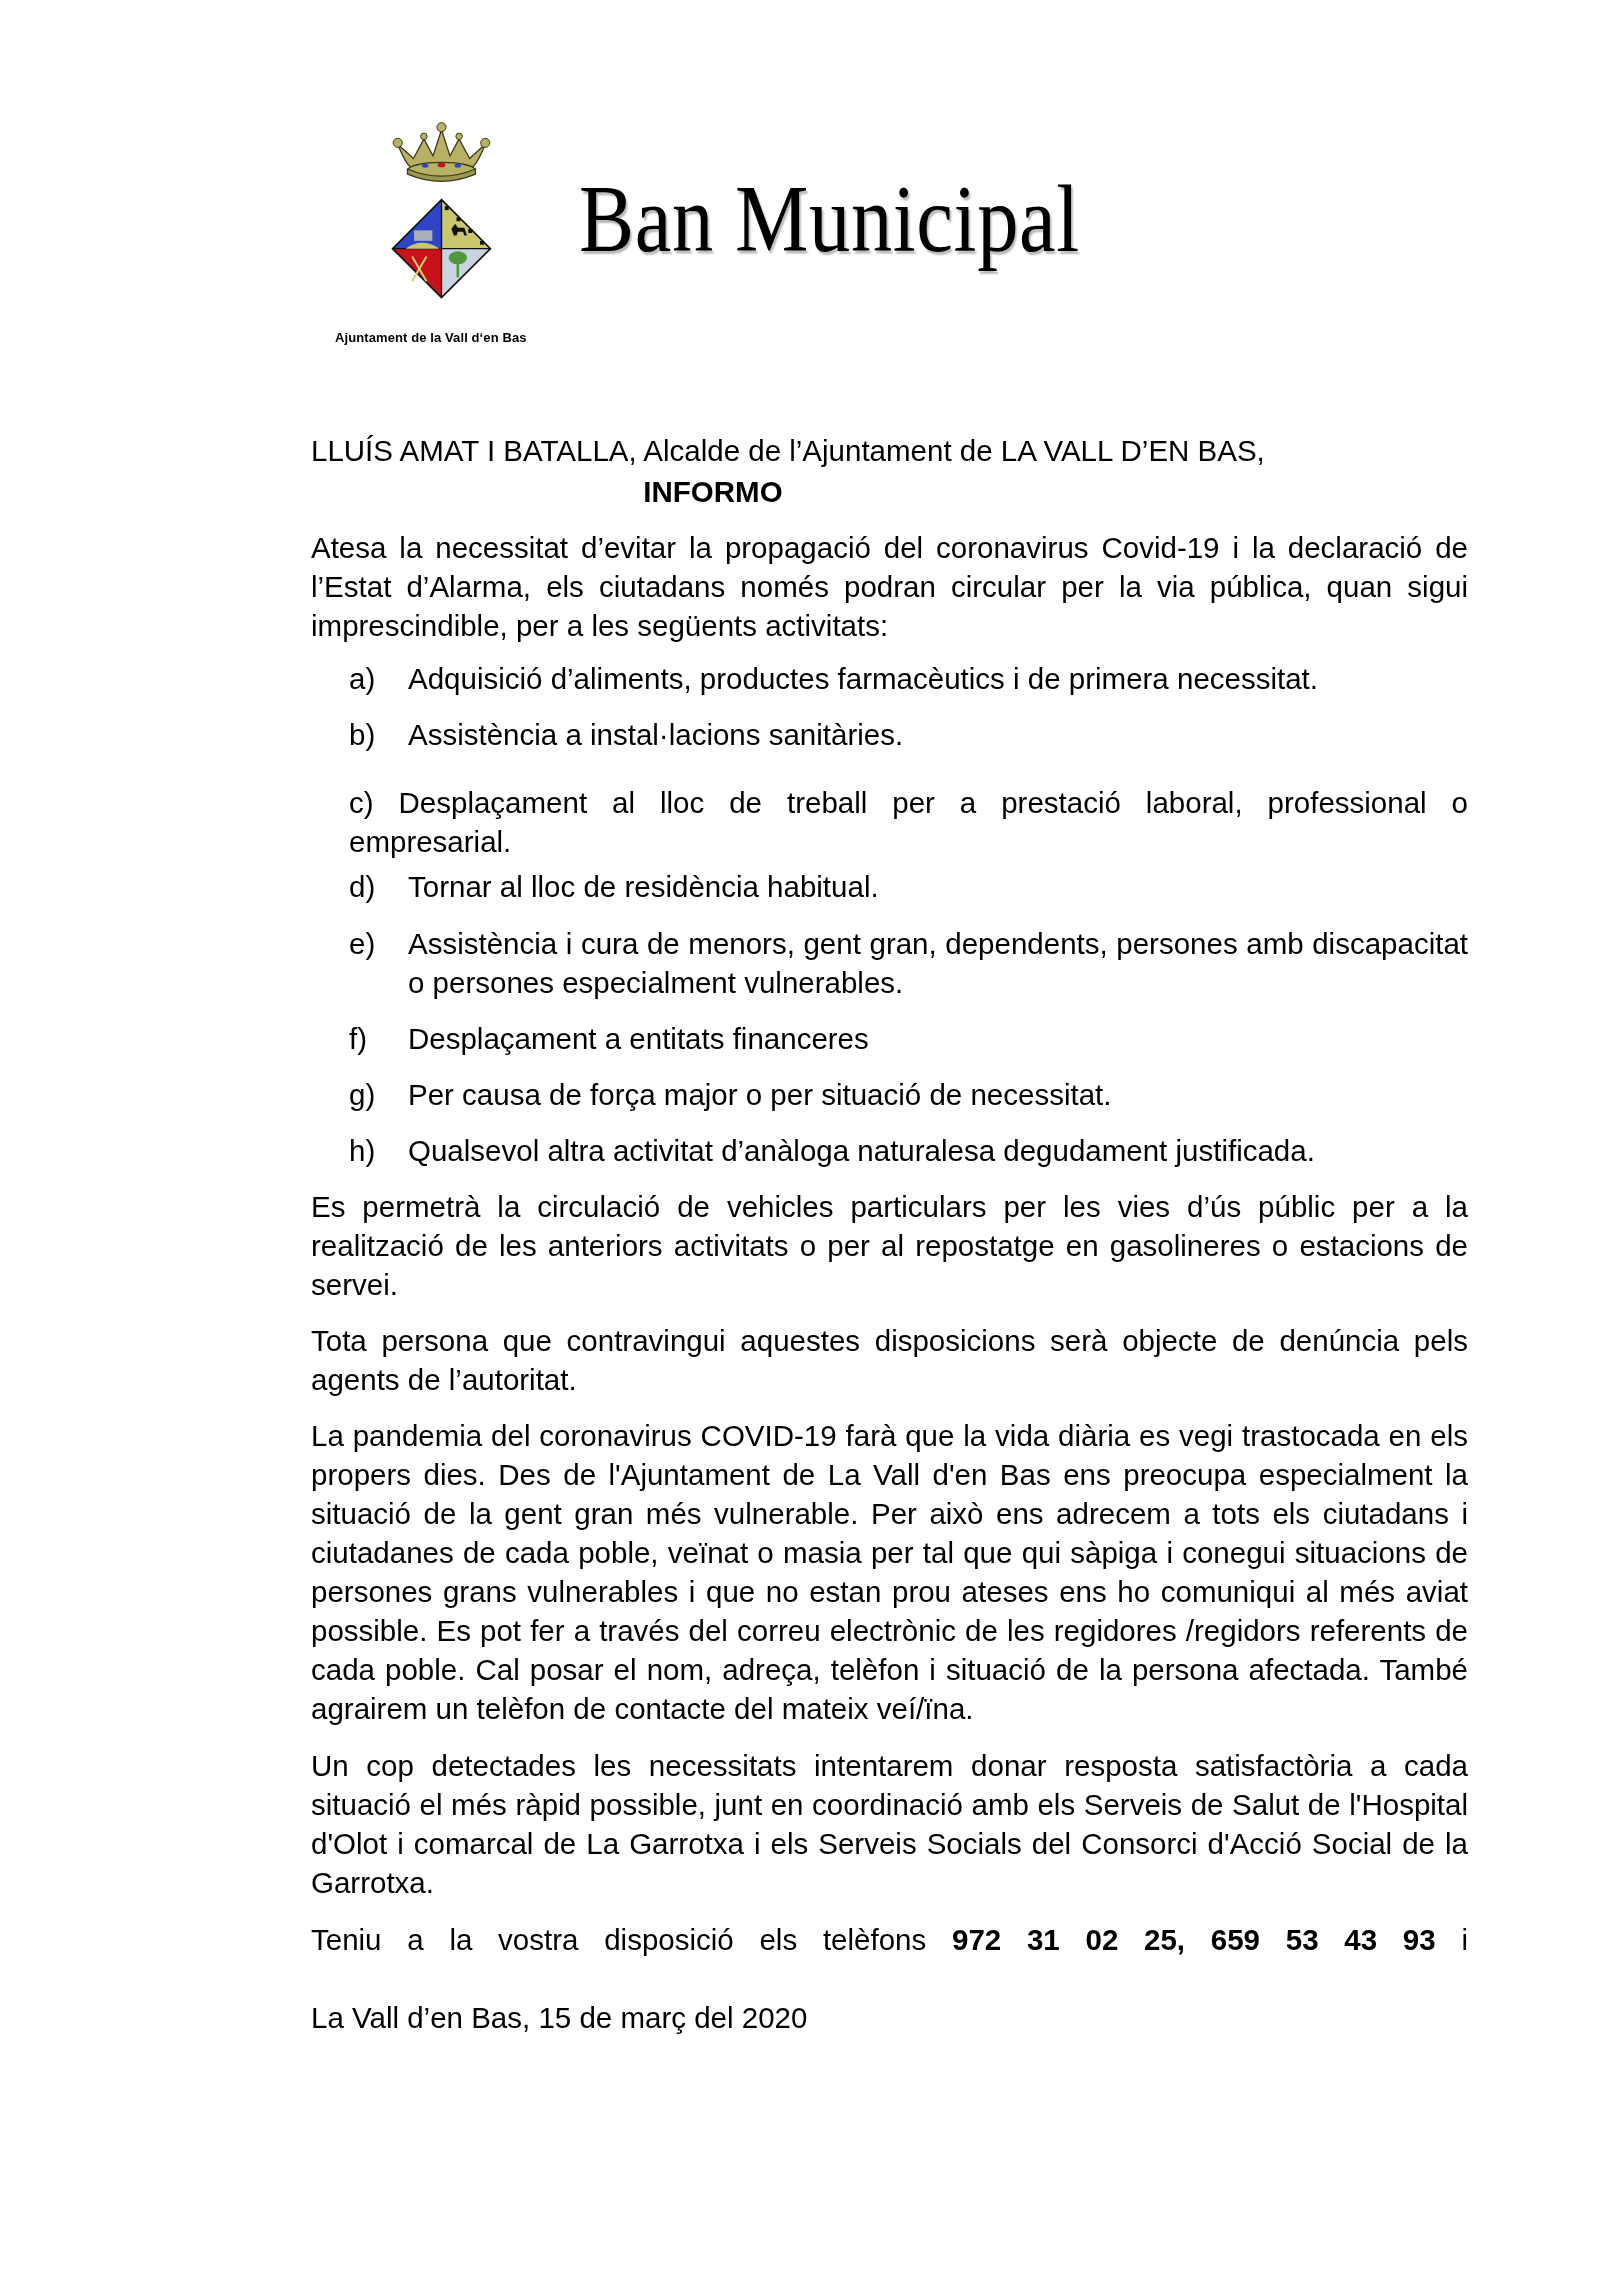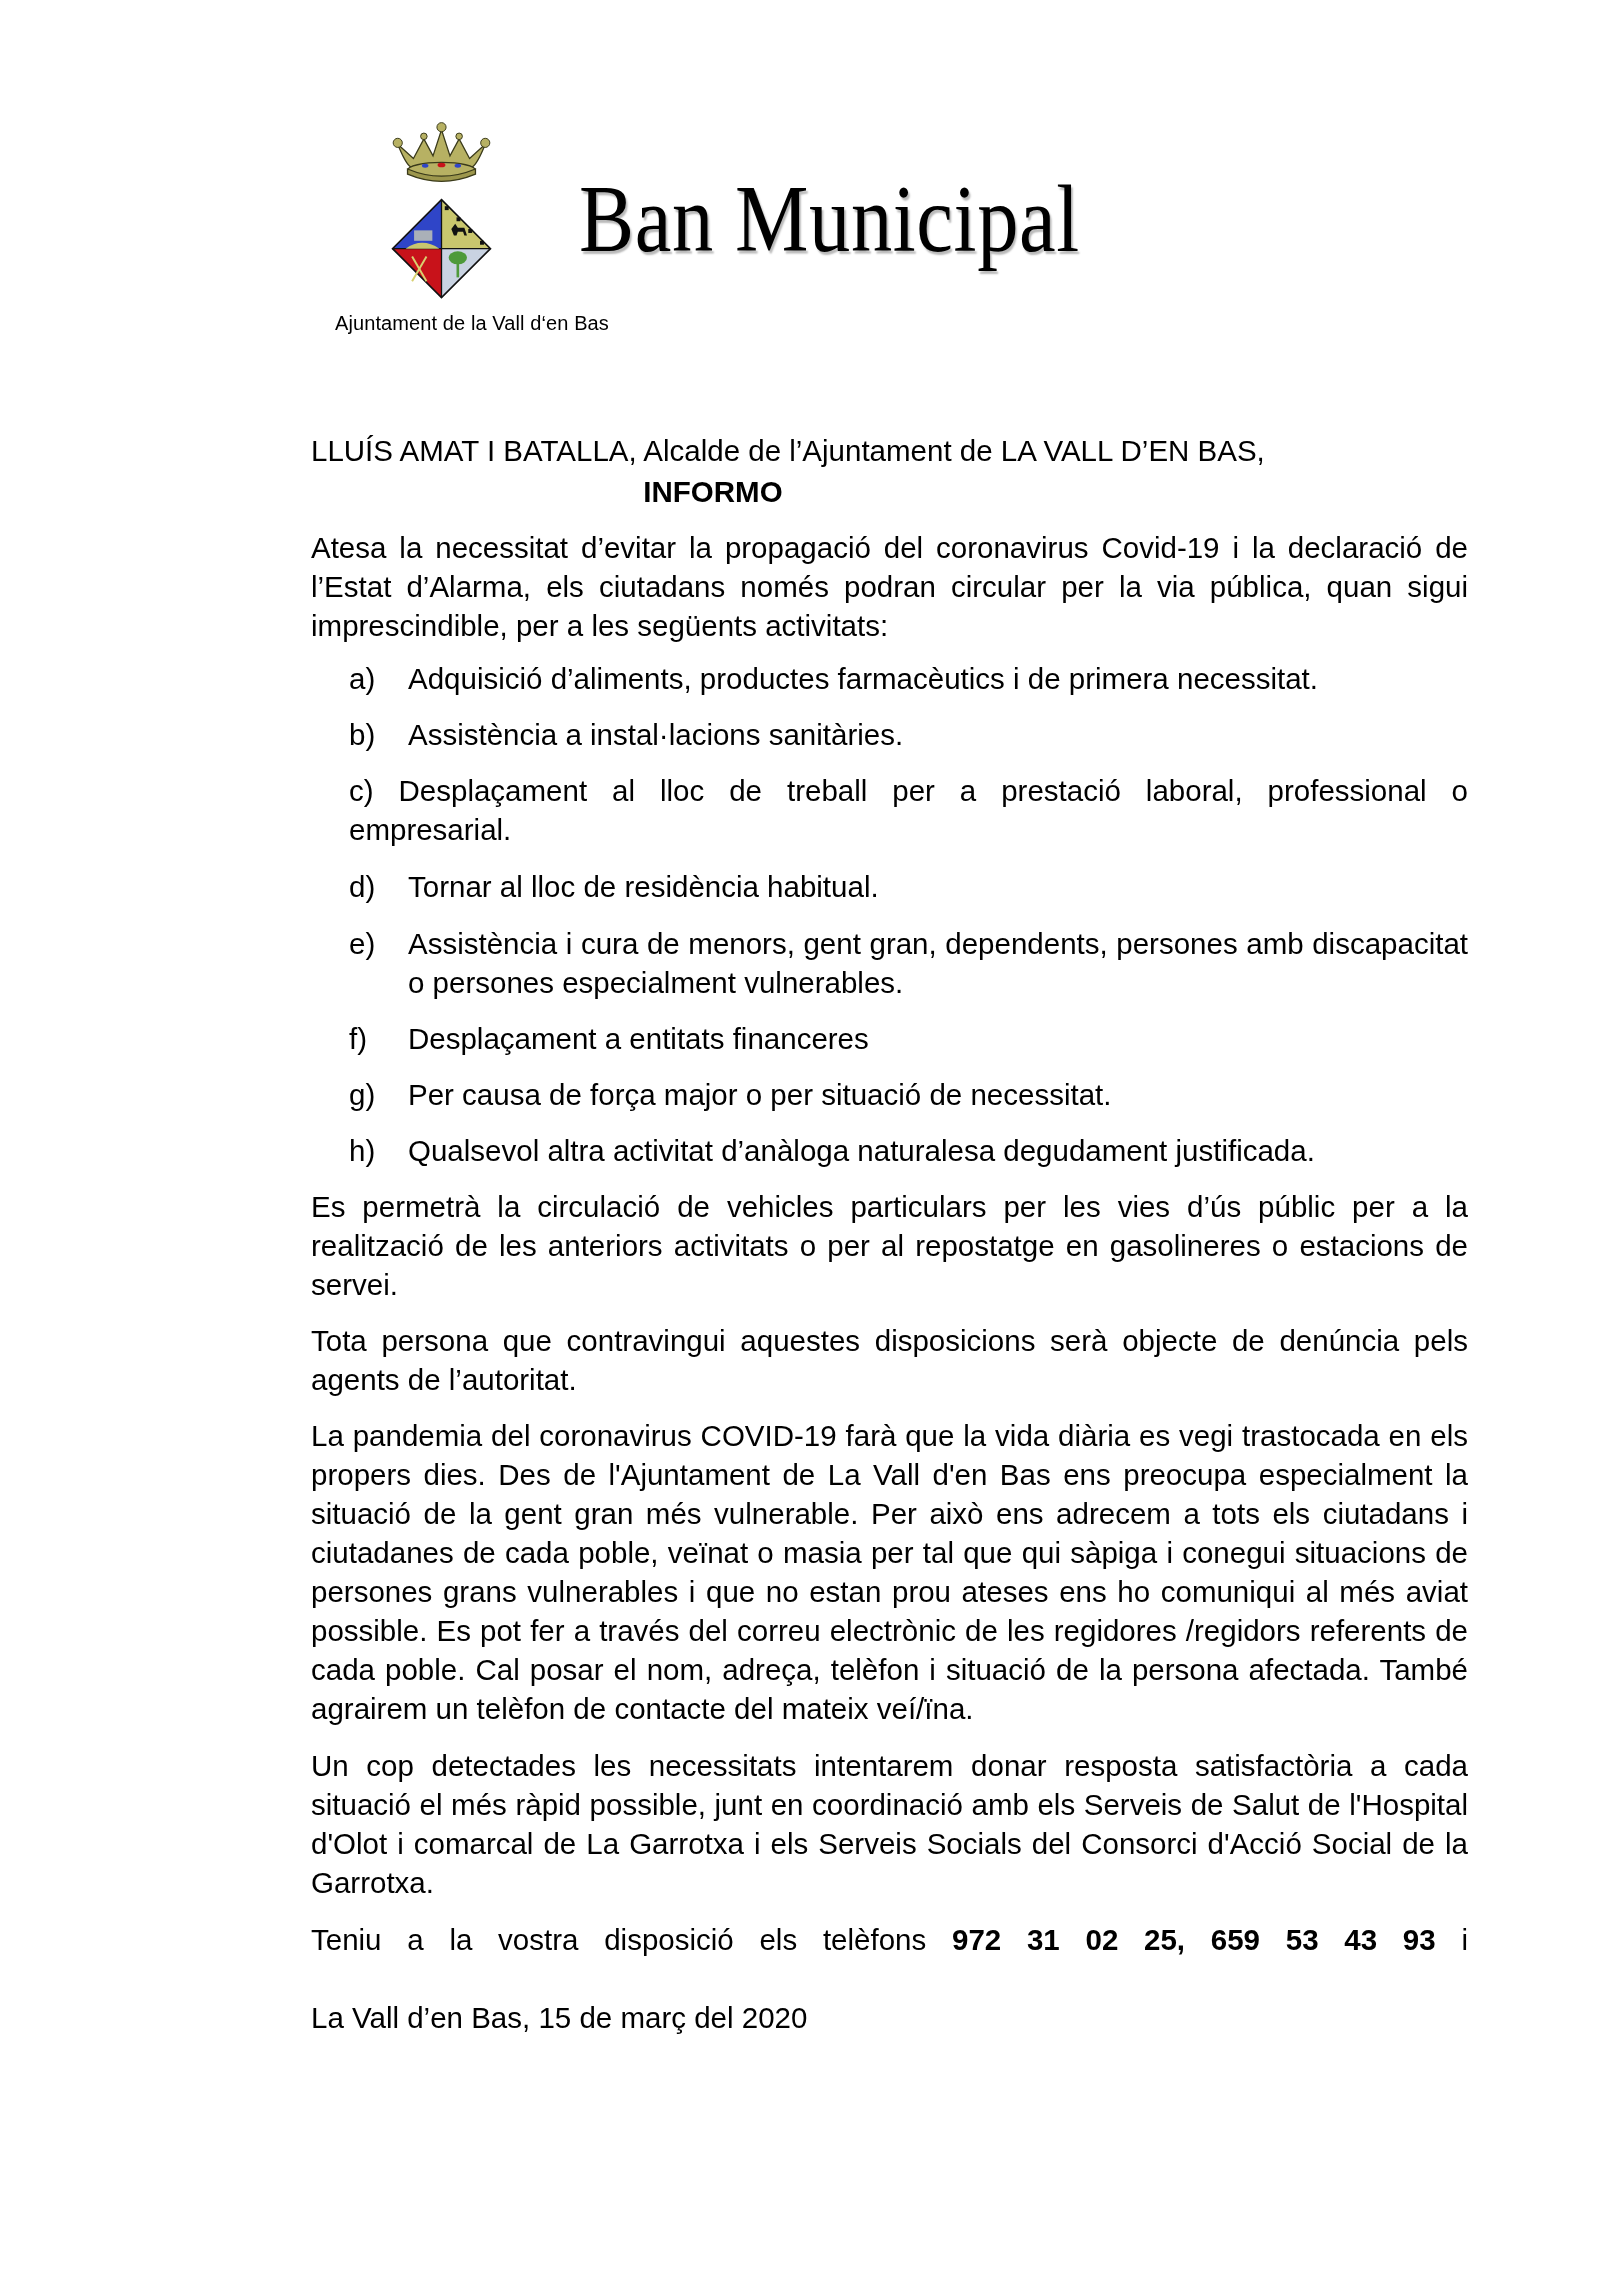--- a/index.html
+++ b/index.html
@@ -5,21 +5,21 @@
     html, body { margin: 0; padding: 0; background: #ffffff; }
     body {
       width: 1623px; height: 2295px; position: relative; overflow: hidden;
       font-family: "Liberation Sans", sans-serif; color: #000000;
     }
     .abs { position: absolute; }
 
     
     #crest { left: 386px; top: 118px; width: 111px; height: 196px; }
     #org-name {
-      left: 335px; top: 312px; font-size: 20px; font-weight: normal;
+      left: 335px; top: 330px; font-size: 13px; font-weight: bold;
       letter-spacing: 0.1px; white-space: nowrap;
     }
     #doc-title {
       left: 579px; top: 171px; font-family: "Liberation Serif", serif;
       font-size: 96px; line-height: 1; white-space: nowrap;
       transform: scaleX(0.86); transform-origin: left top;
       text-shadow: 2px 2.6px 2px rgba(0,0,0,0.28);
       letter-spacing: 0.7px;
     }
 
@@ -99,21 +99,21 @@
 
 <div class="item txt" style="top:659px;">
   <span class="lbl">a)</span>
   <div class="body single">Adquisició d’aliments, productes farmacèutics i de primera necessitat.</div>
 </div>
 <div class="item txt" style="top:715px;">
   <span class="lbl">b)</span>
   <div class="body single">Assistència a instal·lacions sanitàries.</div>
 </div>
 <div class="item txt" style="top:771px;">
-  <div class="body" style="margin-left:0;">
+  <div class="body" style="margin-left:0;margin-top:12px;">
     <span class="spread" style="display:block;">
       <span>c)</span>
       <span id="c-line1">Desplaçament al lloc de treball per a prestació laboral, professional o</span>
     </span>
     <span id="c-line2" style="display:block;">empresarial.</span>
   </div>
 </div>
 <div class="item txt" style="top:867px;">
   <span class="lbl">d)</span>
   <div class="body single">Tornar al lloc de residència habitual.</div>

